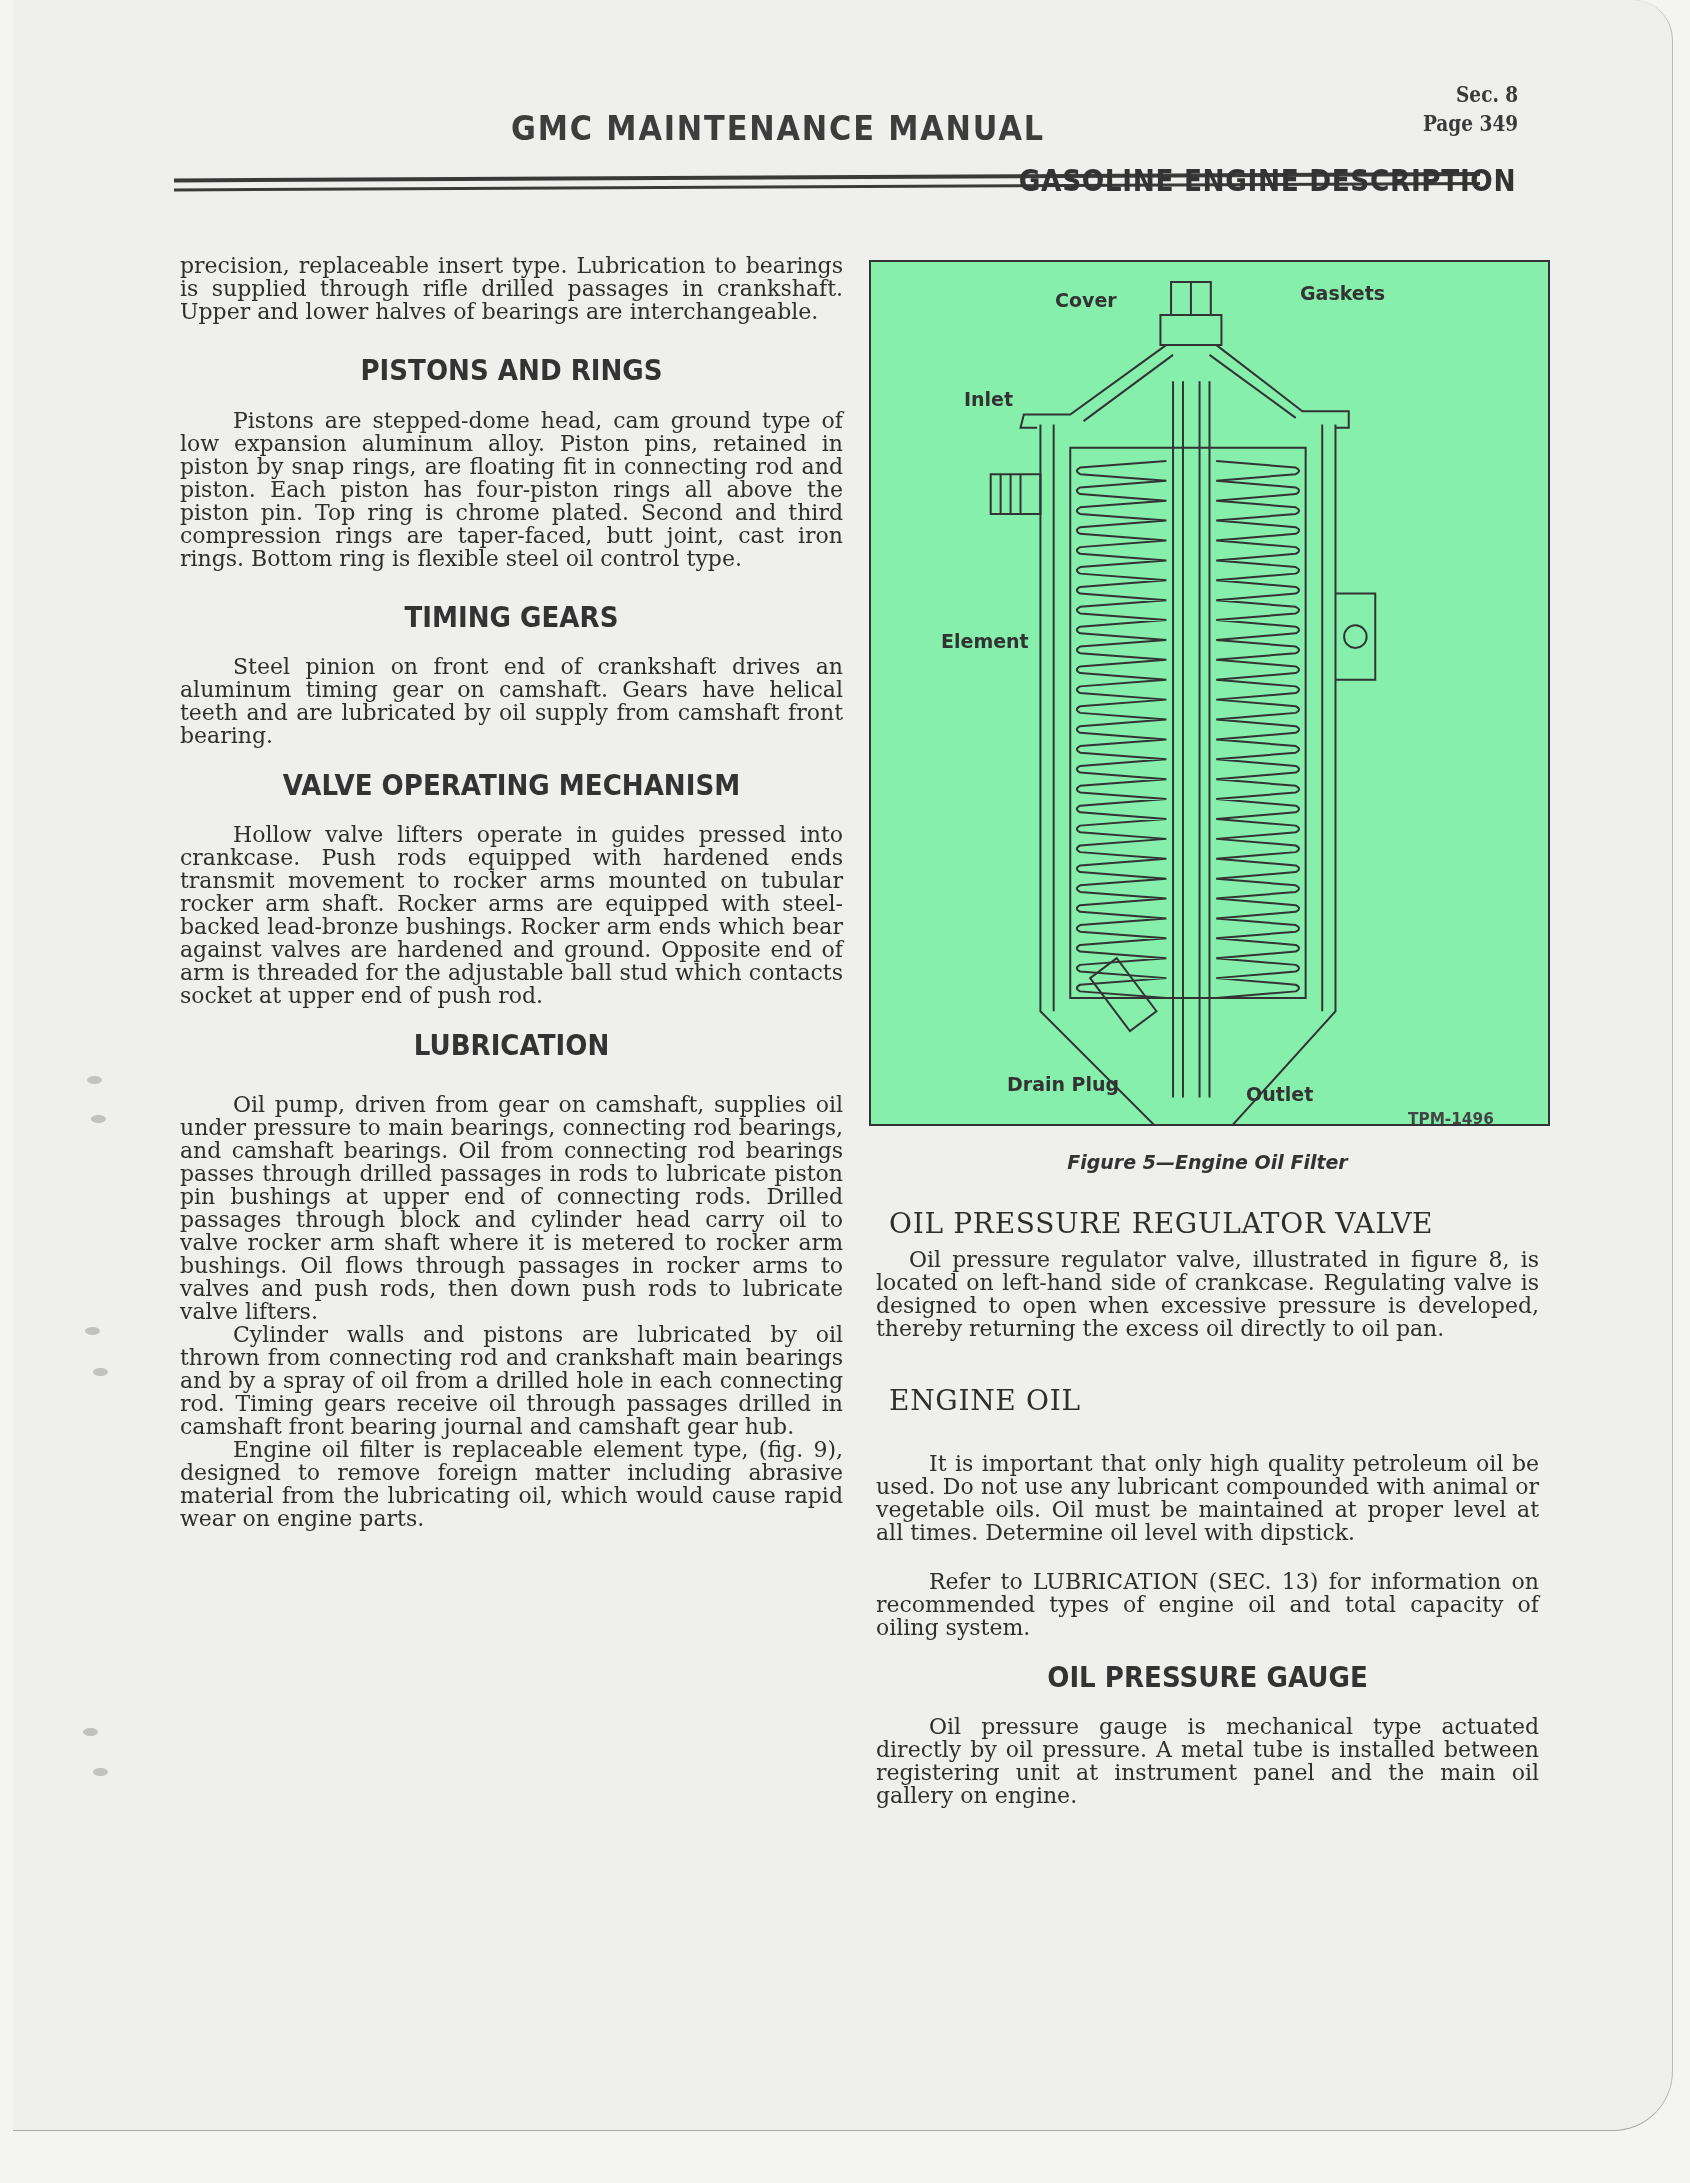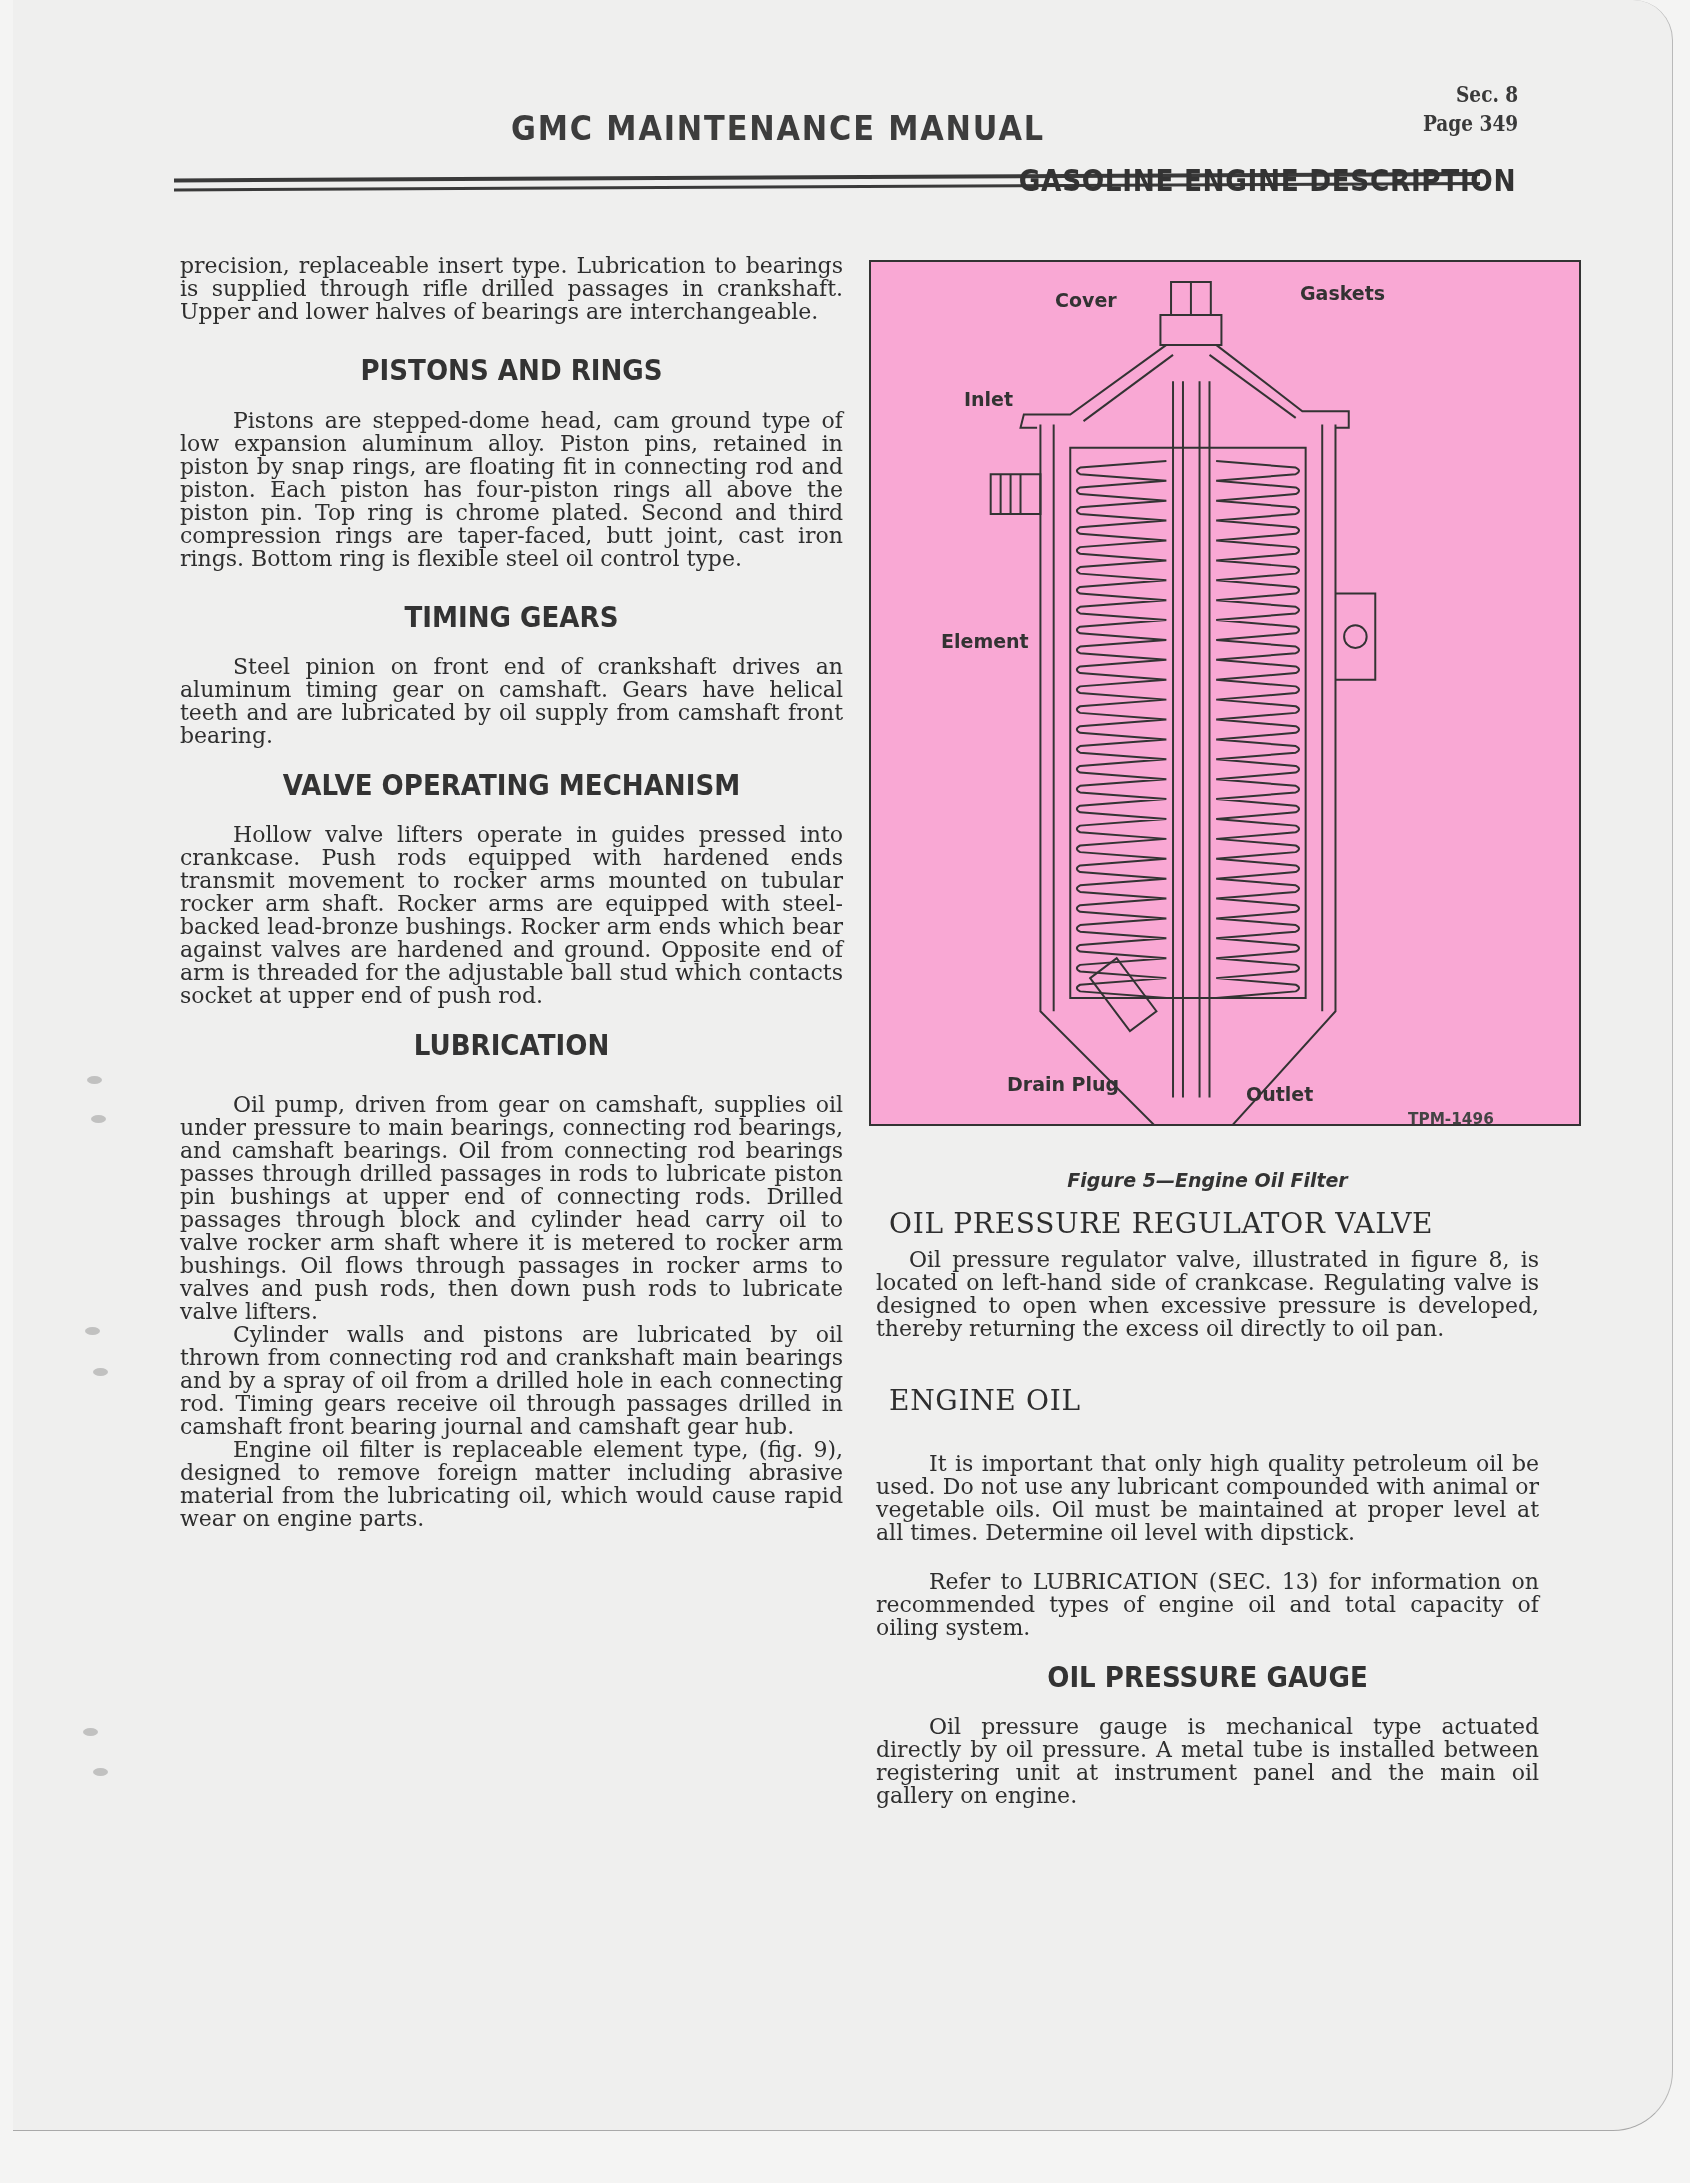--- a/index.html
+++ b/index.html
@@ -46,30 +46,30 @@
   .indent { text-indent: 53px; }
   h2.sans {
     font-family: "DejaVu Sans", "Liberation Sans", sans-serif;
     font-weight: bold; font-size: 29px; text-align: center; margin: 0; color: #333;
     transform: scaleX(0.9);
   }
   h3.serif { font-family: "DejaVu Serif", serif; font-weight: normal; font-size: 28px; margin: 13px; letter-spacing: 0.7px; }
   .gap-s { height: 26.5px; }
   .gap-m { height: 36px; }
   
-  .figure { position: absolute; left: 869px; top: 260px; width: 677px; height: 862px; border: 2px solid #333; background: #f9a8d4; padding-left: 31px; }
+  .figure { position: absolute; left: 869px; top: 260px; width: 677px; height: 862px; border: 2px solid #333; background: #86efac; }
   .figure svg { position: absolute; left: 0; top: 0; }
   .callout {
     position: absolute; font-family: "DejaVu Sans", "Liberation Sans", sans-serif;
     font-weight: bold; font-size: 19px; color: #333;
   }
   .figcode { position: absolute; font-family: "DejaVu Sans", sans-serif; font-size: 15.3px; font-weight: bold; color: #444; }
   .caption {
     position: absolute; left: 869px; top: 1151px; width: 677px; text-align: center;
-    font-family: "DejaVu Sans", "Liberation Sans", sans-serif; font-style: italic; font-weight: bold; font-size: 19px; color: #333; margin-top: 18px;
+    font-family: "DejaVu Sans", "Liberation Sans", sans-serif; font-style: italic; font-weight: bold; font-size: 19px; color: #333;
   }
 </style>
 </head>
 <body>
 
 <div class="page">
   <div class="punch" style="left:74px;top:1076px;"></div>
   <div class="punch" style="left:78px;top:1115px;"></div>
   <div class="punch" style="left:72px;top:1327px;"></div>
   <div class="punch" style="left:80px;top:1368px;"></div>

